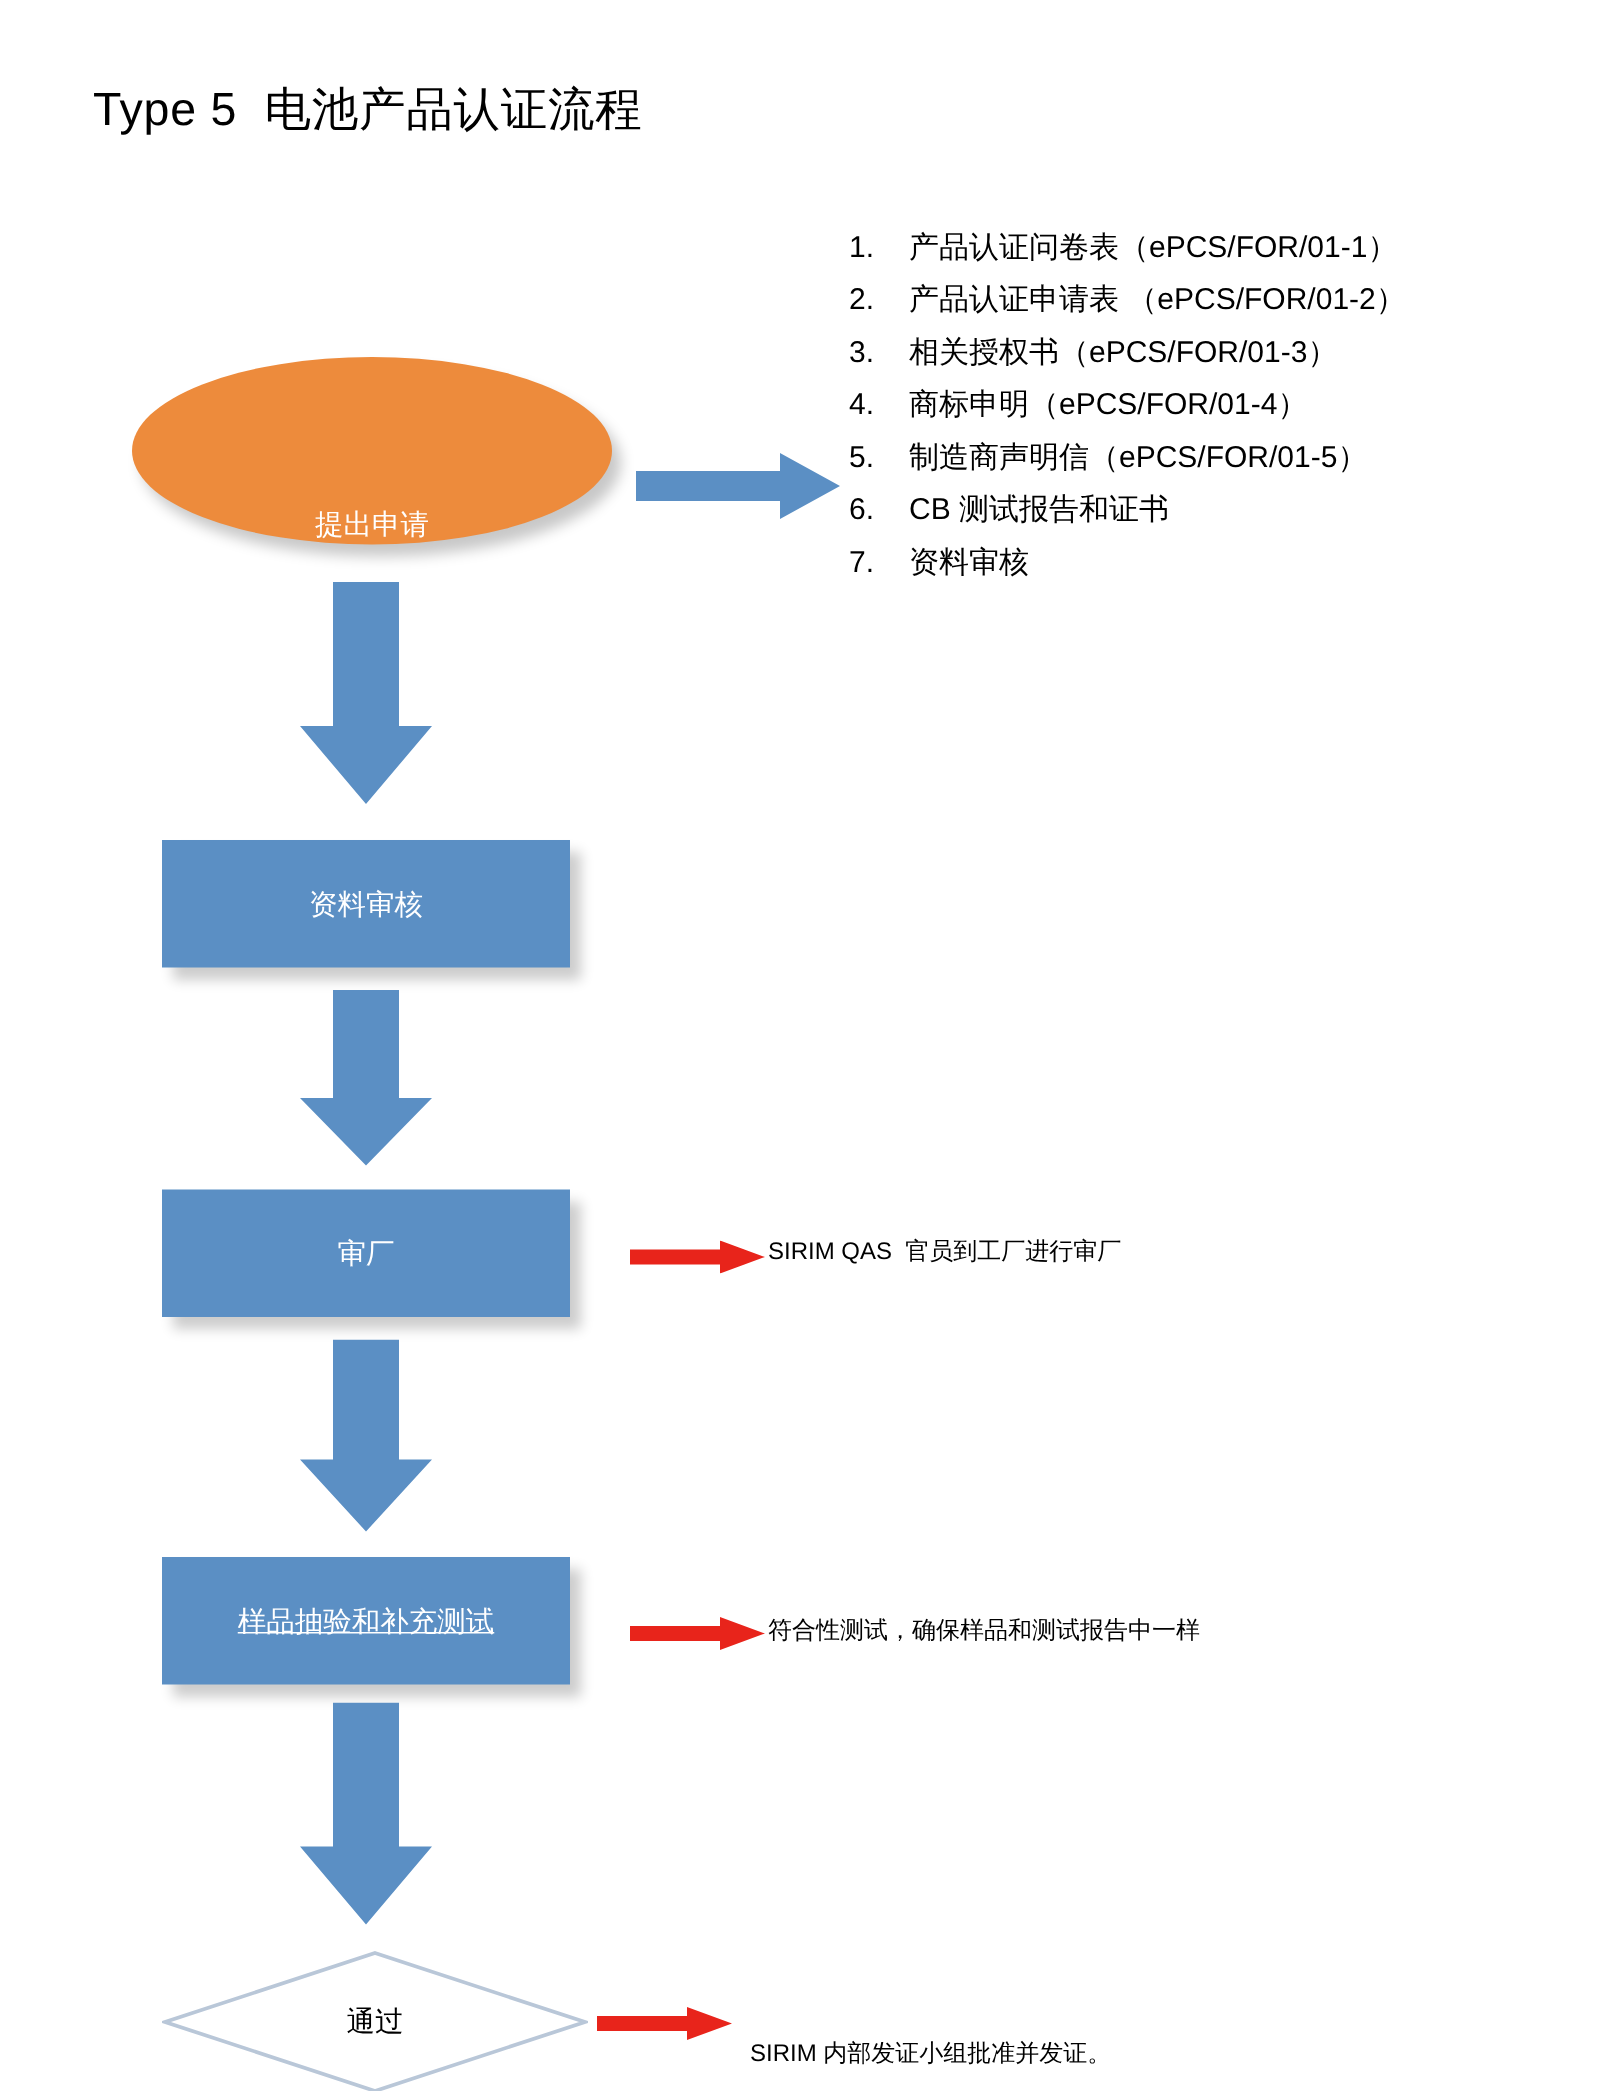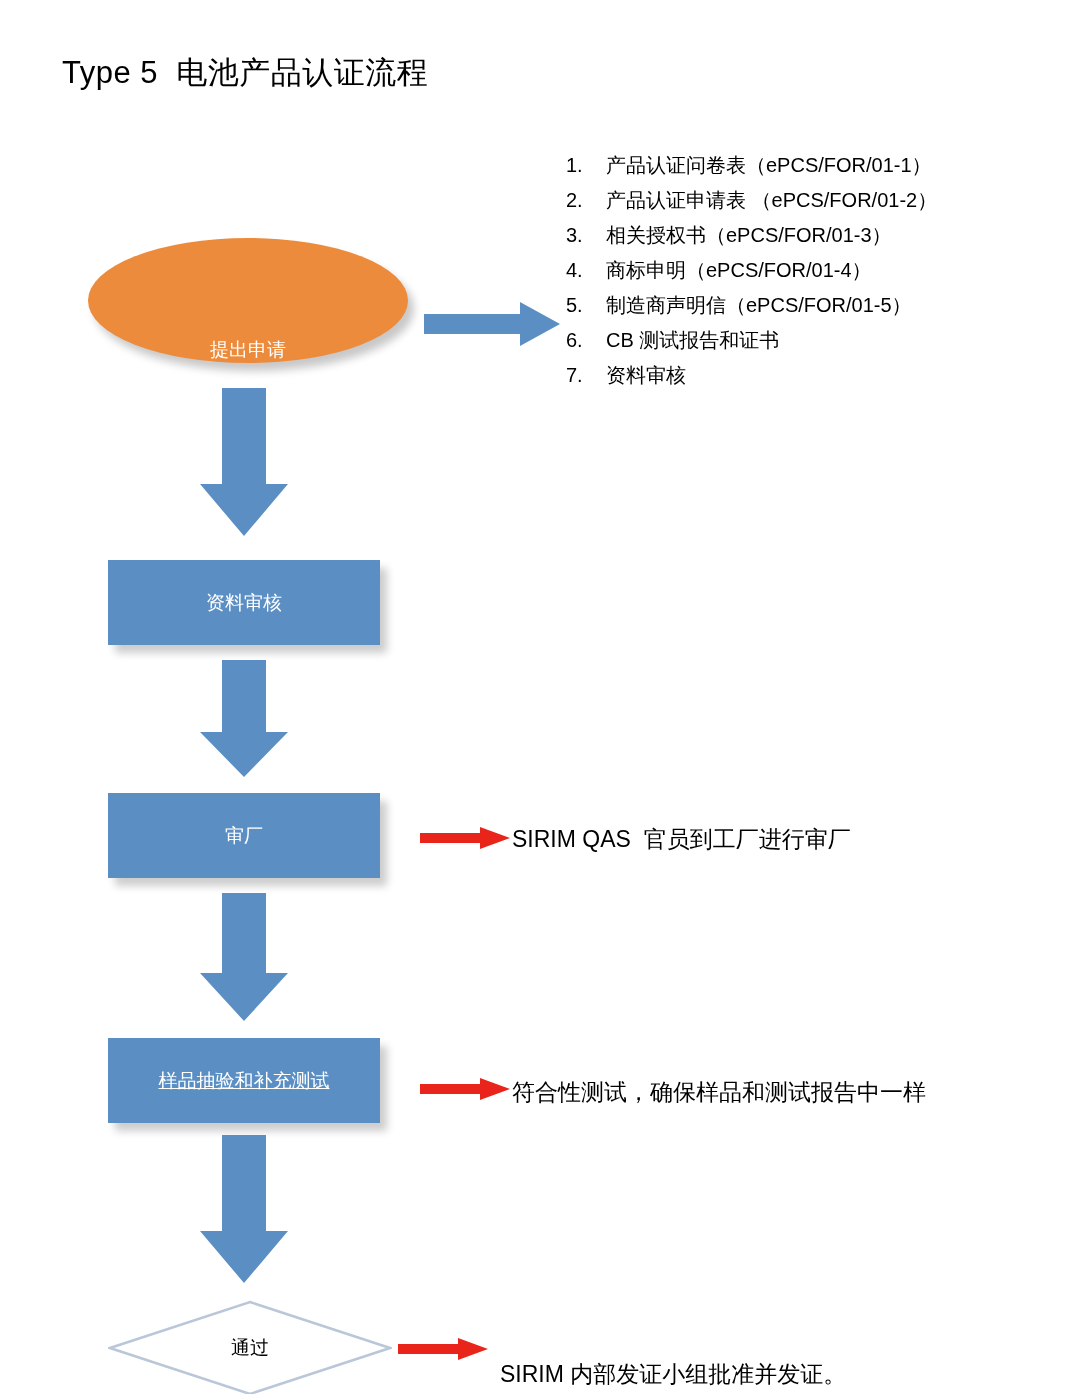--- a/index.html
+++ b/index.html
@@ -137,21 +137,21 @@
     width: 92px;
     height: 22px;
   }
   #red-arrow-audit  { left: 420px; top: 827px; }
   #red-arrow-sample { left: 420px; top: 1078px; }
   #red-arrow-pass   { left: 398px; top: 1338px; }
 
   
   .annot {
     position: absolute;
-    font-size: 23px;
+    font-size: 16px;
     white-space: pre;
     text-align: center;
   }
   #annot-audit  { left: 512px; top: 824px; }
   #annot-sample { left: 512px; top: 1077px; }
   #annot-pass   { left: 500px; top: 1359px; }
 </style>
 </head>
 <body>
 

